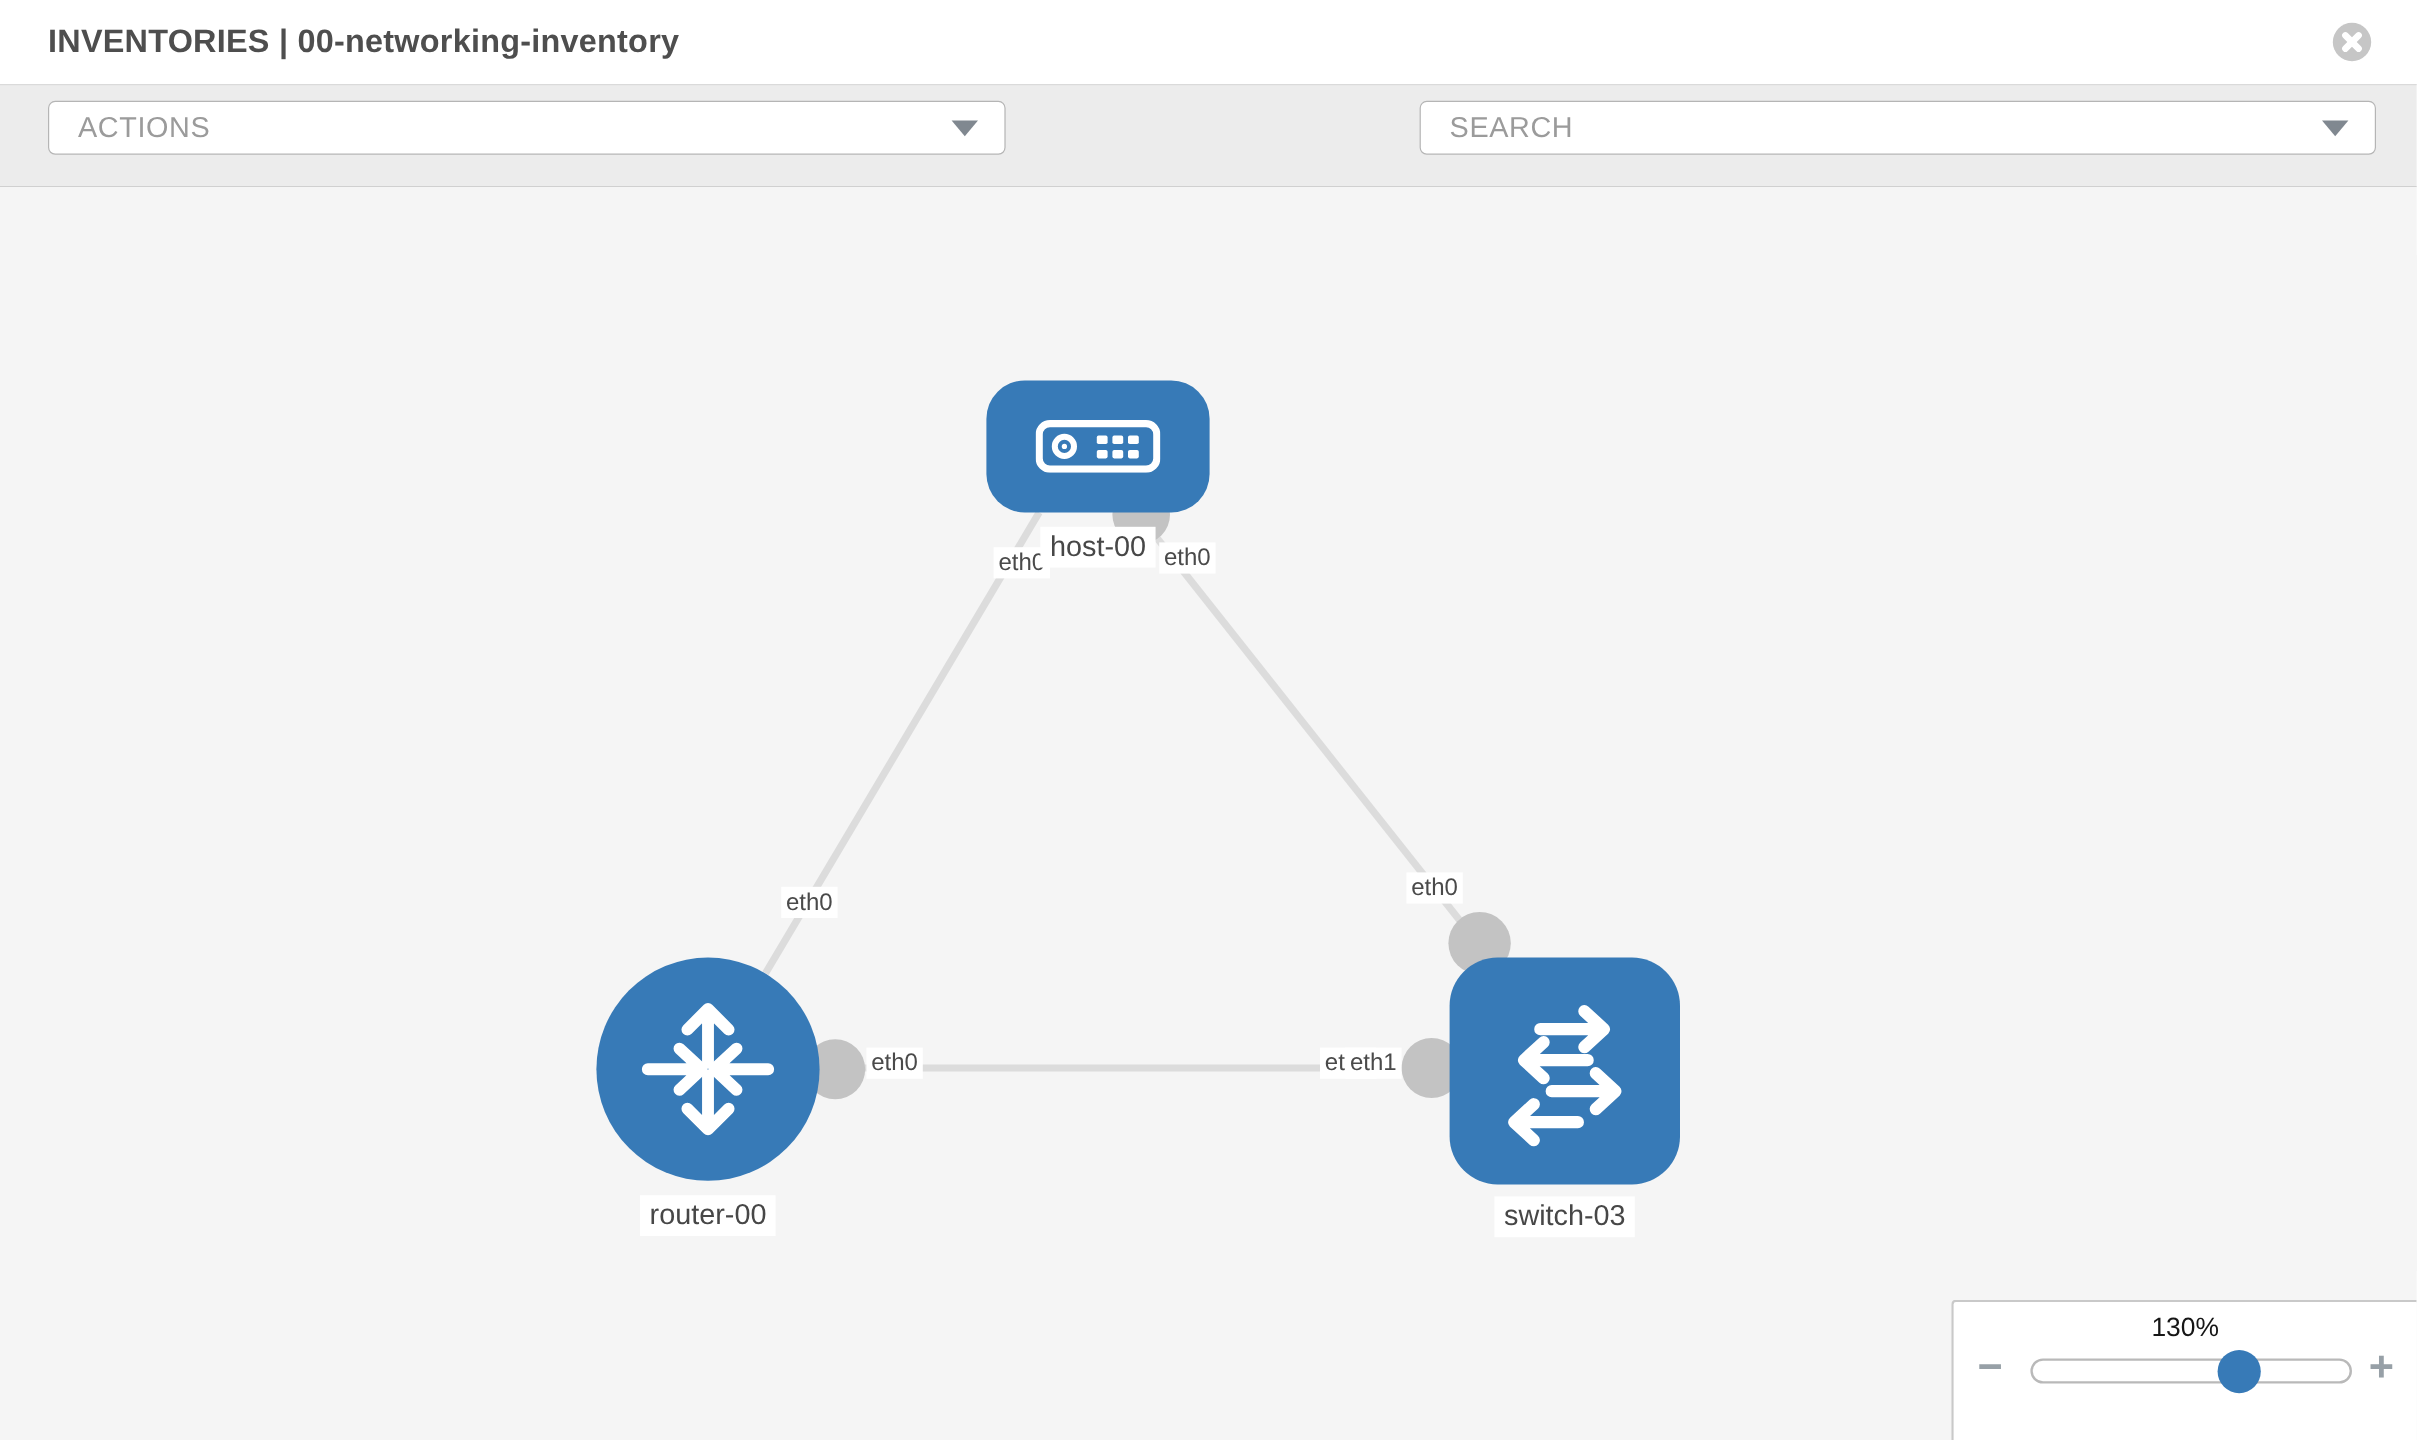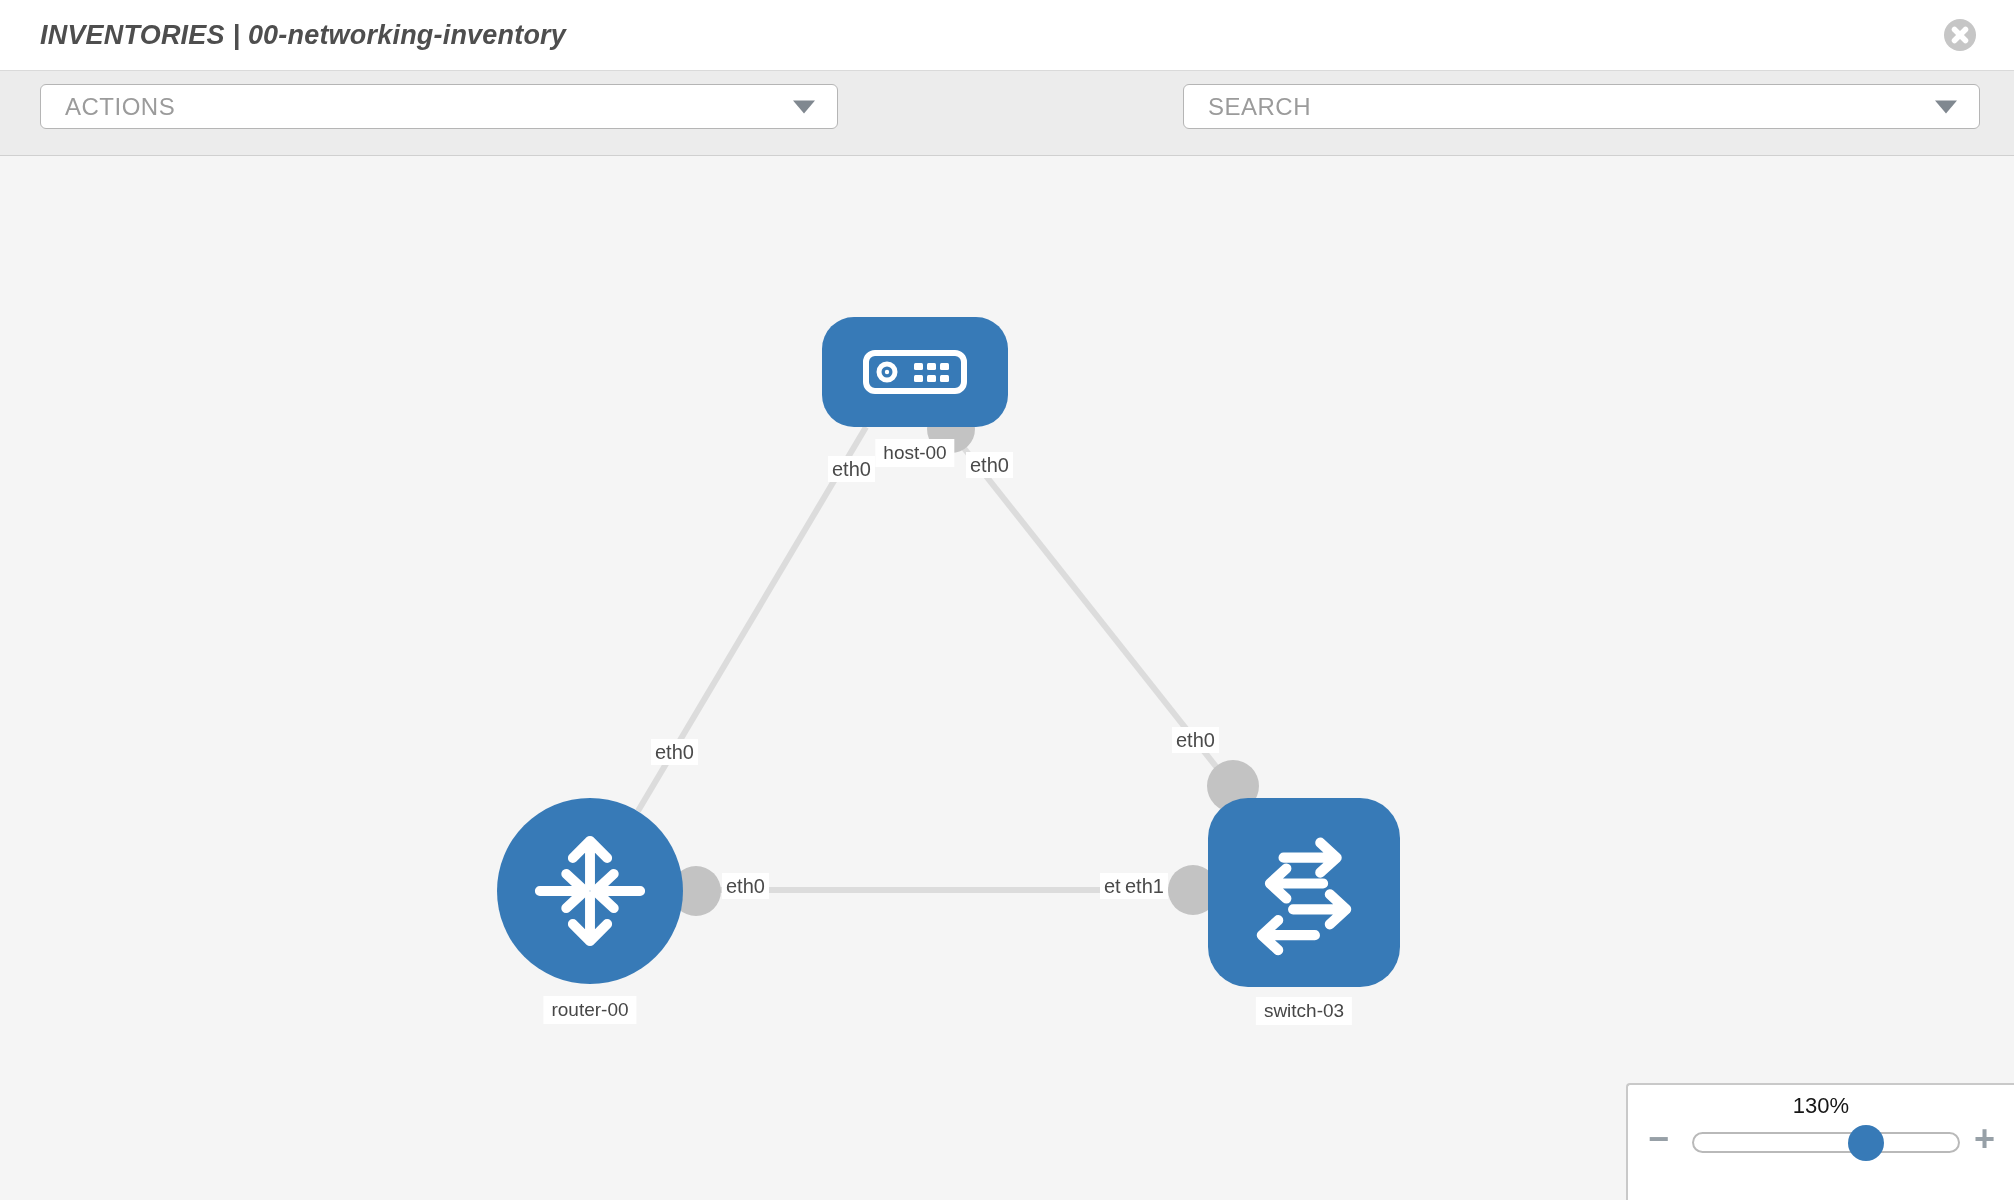--- a/index.html
+++ b/index.html
@@ -1,20 +1,20 @@
 <!DOCTYPE html>
 <html><head>
 <meta charset="utf-8">
 <style>
   * { margin:0; padding:0; box-sizing:border-box; }
   html,body { width:2014px; height:1200px; font-family:"Liberation Sans", sans-serif; background:#fff; overflow:hidden; }
   #app { position:relative; width:2014px; height:1200px; }
 
   
-  .header { position:absolute; left:0; top:0; width:2014px; height:70px; background:#fff;font-style:italic; }
+  .header { position:absolute; left:0; top:0; width:2014px; height:70px; background:#fff; }
   .header-title { position:absolute; left:40px; top:50%; transform:translateY(-50%);
     font-size:27px; font-weight:bold; color:#4e4e4e; letter-spacing:0.2px; }
   .close-btn { position:absolute; right:38px; top:19px; width:32px; height:32px; border-radius:50%;
     background:#c6c6c6; cursor:pointer; }
   .close-btn svg { position:absolute; left:0; top:0; }
 
   
   .toolbar { position:absolute; left:0; top:70px; width:2014px; height:86px; background:#ececec;
     border-top:1px solid #dadada; border-bottom:1px solid #d0d0d0; }
   .select-box { position:absolute; top:13px; height:45px; background:#fff; border:1px solid #b5b5b5;
@@ -33,21 +33,21 @@
 
   
   .canvas { position:absolute; left:0; top:156px; width:2014px; height:1044px; background:#f5f5f5; overflow:hidden; }
   .canvas svg.graph { position:absolute; left:0; top:0; z-index:1; }
 
   .node { position:absolute; z-index:2; background:#377ab7; display:flex; align-items:center; justify-content:center; cursor:pointer; }
   #node-host    { left:822px; top:161px; width:186px; height:110px; border-radius:32px; }
   #node-router  { left:497px; top:642px; width:186px; height:186px; border-radius:50%; }
   #node-switch  { left:1208px; top:642px; width:192px; height:189px; border-radius:40px; }
 
-  .node-label { position:absolute; z-index:4; background:#fff; color:#474747; font-size:19px;
+  .node-label { position:absolute; z-index:4; background:#fff; color:#474747; font-size:24px;
     padding:3px 8px; white-space:nowrap; transform:translateX(-50%); }
   #label-host   { left:915px; top:283px; }
   #label-router { left:590px; top:840px; }
   #label-switch { left:1304px; top:841px; }
 
   .if-label { position:absolute; z-index:3; background:#fff; color:#4a4a4a; font-size:20px;
     padding:2px 4px; white-space:nowrap; line-height:22px; }
   #if-0 { left:828px; top:300px; }            
   #if-1 { left:966px; top:296px; }            
   #if-2 { left:651px; top:583px; }            

